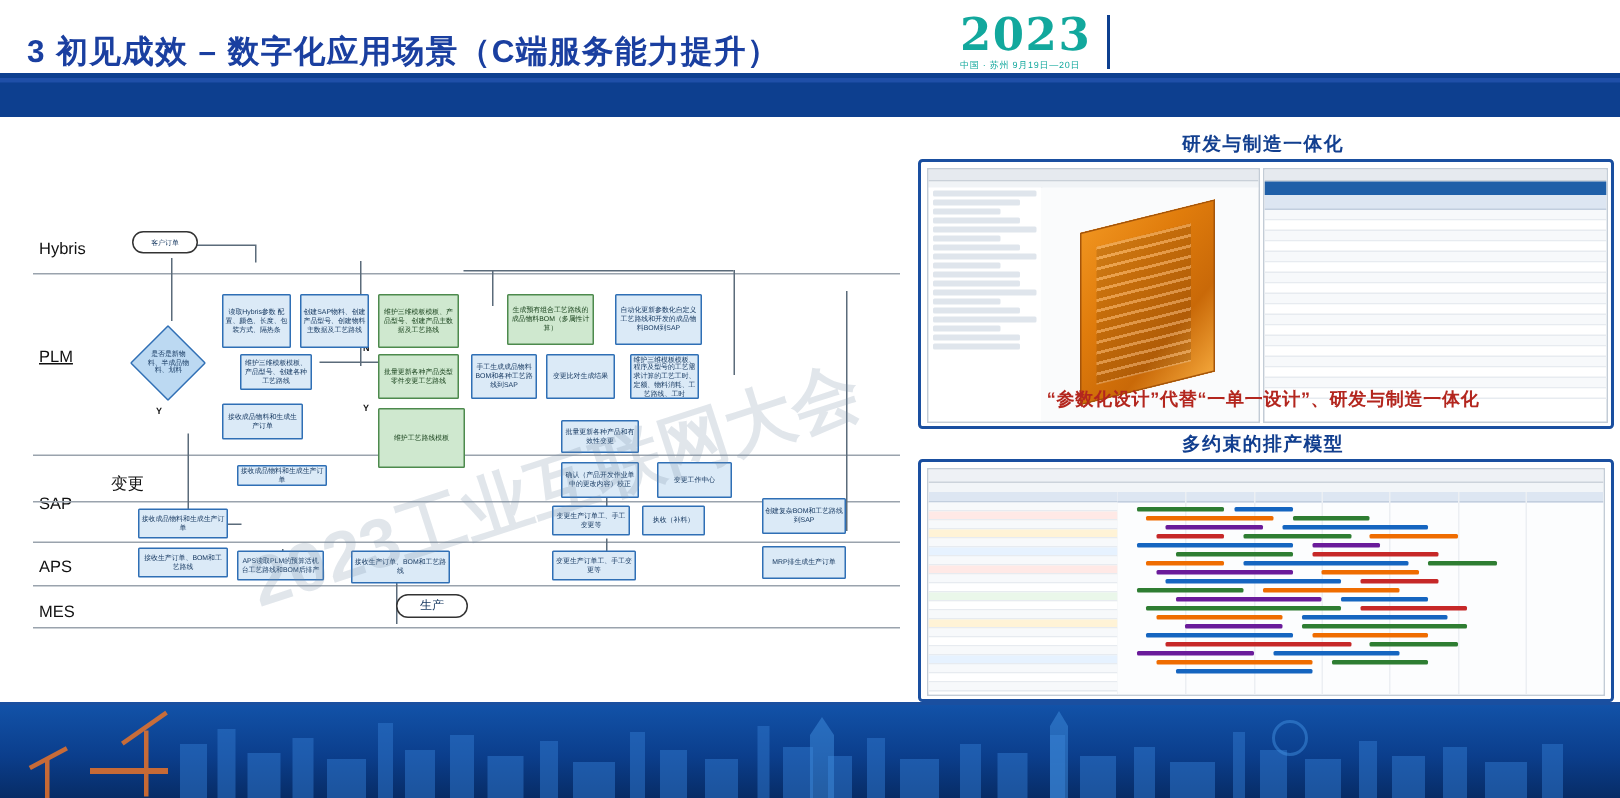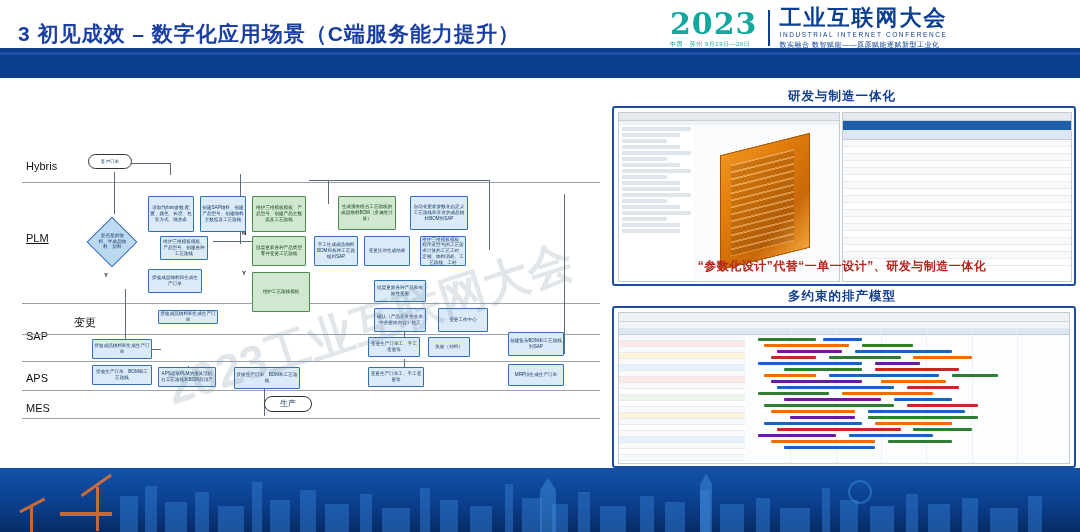--- a/index.html
+++ b/index.html
@@ -24,21 +24,20 @@
     position:absolute;left:0;top:52px;width:1080px;height:3px;background:#1f4fa8;
   }
   .logo-band{
     position:absolute;left:640px;top:2px;width:440px;height:52px;
     display:flex;align-items:center;
   }
   .logo-2023{
     font-family:"DejaVu Serif","Liberation Serif",serif;
     font-size:30px;color:#12a89d;font-weight:bold;letter-spacing:1px;
     line-height:1;
-    margin-left:30px;
   }
   .logo-2023 .sub{
     display:block;font-size:6px;color:#12a89d;letter-spacing:0.5px;margin-top:2px;
     font-family:"Liberation Sans",sans-serif;font-weight:normal;
   }
   .logo-divider{width:2px;height:36px;background:#0d3f8f;margin:0 10px;}
   .logo-cn{
     font-size:22px;font-weight:bold;color:#0d3f8f;letter-spacing:2px;line-height:1.05;
   }
   .logo-en{font-size:6.5px;color:#0d3f8f;letter-spacing:1.6px;margin-top:2px;}
@@ -132,25 +131,20 @@
 
 <div class="header">
   <div class="title">3 初见成效 – 数字化应用场景（C端服务能力提升）</div>
   <div class="title-rule"></div>
   <div class="logo-band">
     <div class="logo-2023">
       <span>2023</span>
       <span class="sub">中国 · 苏州  9月19日—20日</span>
     </div>
     <div class="logo-divider"></div>
-    <div>
-      <div class="logo-cn">工业互联网大会</div>
-      <div class="logo-en">INDUSTRIAL INTERNET CONFERENCE</div>
-      <div class="logo-tag">数实融合  数智赋能——原原赋能逐赋新型工业化</div>
-    </div>
   </div>
 </div>
 
 <div class="flow-wrap">
 
   <div class="lane-label" style="left:18px;top:76px;">Hybris</div>
   <div class="lane-label" style="left:18px;top:148px;text-decoration:underline;">PLM</div>
   <div class="lane-label" style="left:18px;top:231px;margin-left:48px;">变更</div>
   <div class="lane-label" style="left:18px;top:246px;">SAP</div>
   <div class="lane-label" style="left:18px;top:288px;">APS</div>

